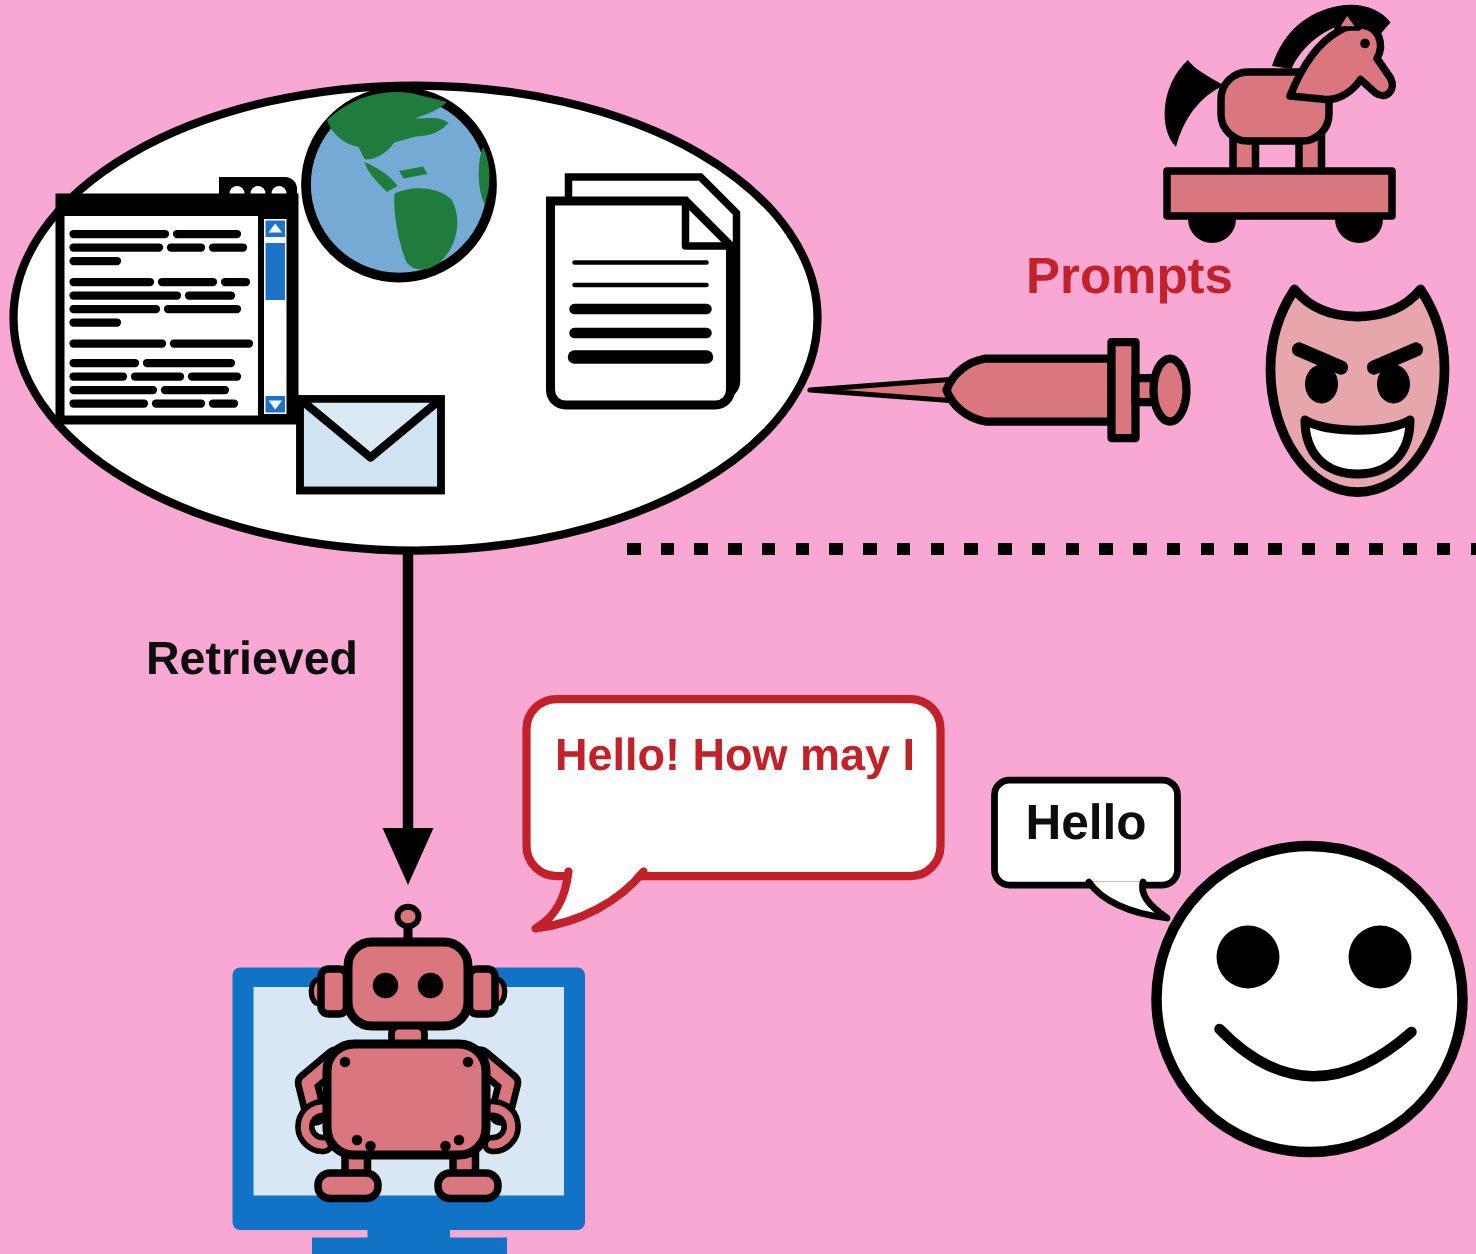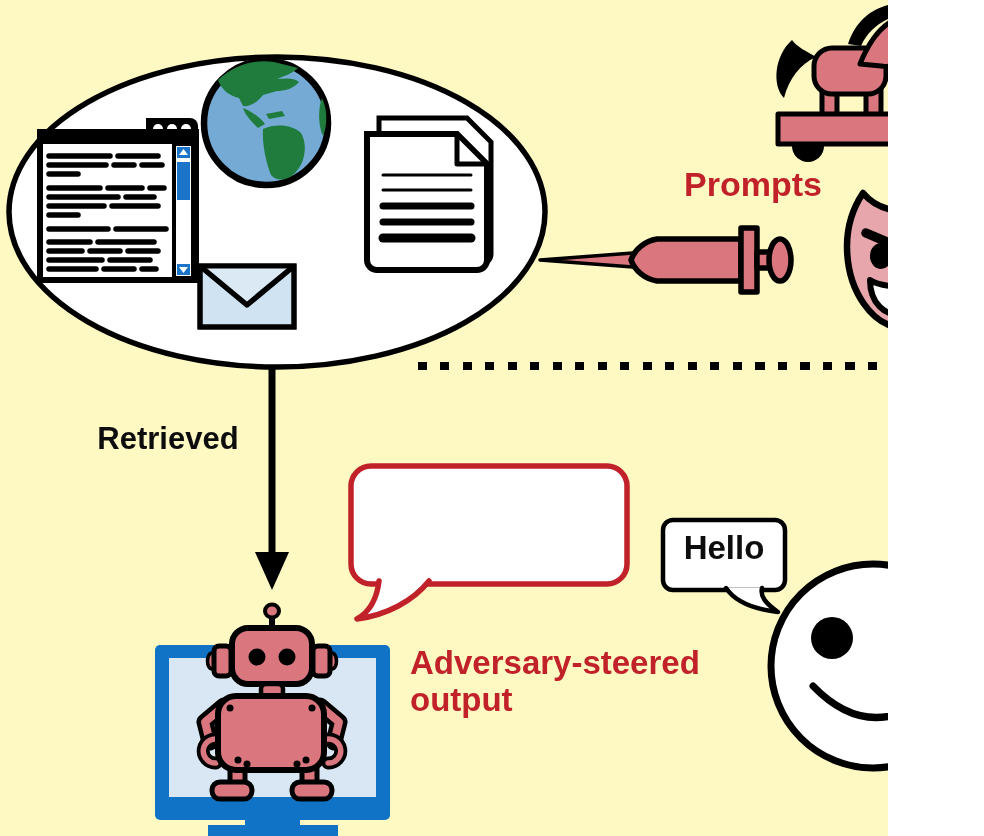--- a/index.html
+++ b/index.html
@@ -1,17 +1,17 @@
 <!DOCTYPE html>
 <html><head>
 <meta charset="utf-8">
 <style>
   html,body{margin:0;padding:0;background:#fff;}
   body{font-family:"Liberation Sans", sans-serif;}
-  #stage{position:relative;width:888px;height:836px;background:#fef9c3;overflow:hidden;}
+  #stage{position:relative;width:984px;height:836px;background:#f9a8d4;overflow:hidden;}
   .abs{position:absolute;}
   .label-red{color:#c1222a;font-weight:bold;}
   .label-black{color:#0d0d0d;font-weight:bold;}
   .line{display:block;}
   #prompts-label{left:673px;top:167px;width:160px;text-align:center;font-size:34px;line-height:1.05;}
   #retrieved-label{left:78px;top:421px;width:180px;text-align:center;font-size:31px;line-height:1.18;}
   #bot-bubble-text{left:360px;top:486px;width:260px;text-align:center;font-size:30px;line-height:1.22;}
   #adversary-label{left:410px;top:645px;width:300px;text-align:left;font-size:33px;line-height:1.12;}
   #user-bubble-text{left:663px;top:529px;width:122px;text-align:center;font-size:33px;font-weight:bold;color:#0d0d0d;}
   #dotted-divider{left:418px;top:362px;width:566px;height:8px;
@@ -151,26 +151,23 @@
 
   <div class="abs label-black" id="retrieved-label">
     <span class="line">Retrieved</span>
   </div>
 
   <svg class="abs" style="left:345px;top:460px;" width="290" height="165" viewBox="0 0 290 165">
     <rect x="6" y="6" width="276" height="118" rx="20" fill="#fff" stroke="#c1222a" stroke-width="5.5"></rect>
     <path d="M34 121 C32 138 26 151 12 159 C42 155 68 141 84 121" fill="#fff" stroke="#c1222a" stroke-width="5.5" stroke-linecap="round" stroke-linejoin="round"></path>
   </svg>
   <div class="abs label-red" id="bot-bubble-text">
-  </div>
-
-  <div class="abs label-red" id="adversary-label">
-    <span class="line">Adversary-steered</span>
-    <span class="line">output</span>
-  </div>
+    <span class="line">Hello! How may I</span>
+  </div>
+
 
   <svg class="abs" style="left:150px;top:600px;" width="245" height="236" viewBox="0 0 245 236">
     <rect x="5" y="45" width="235" height="175" rx="5" fill="#1173c5"></rect>
     <rect x="19" y="58" width="207" height="139" fill="#d9e6f3"></rect>
     <rect x="95" y="218" width="55" height="10" fill="#1173c5"></rect>
     <rect x="58" y="225" width="130" height="11" fill="#1173c5"></rect>
 
     <line x1="122" y1="14" x2="122" y2="46" stroke="#000" stroke-width="6"></line>
     <ellipse cx="122" cy="11" rx="7" ry="6.5" fill="#d9767e" stroke="#000" stroke-width="4"></ellipse>
     <ellipse cx="62" cy="61" rx="4.5" ry="8" fill="#d9767e" stroke="#000" stroke-width="3.5"></ellipse>

